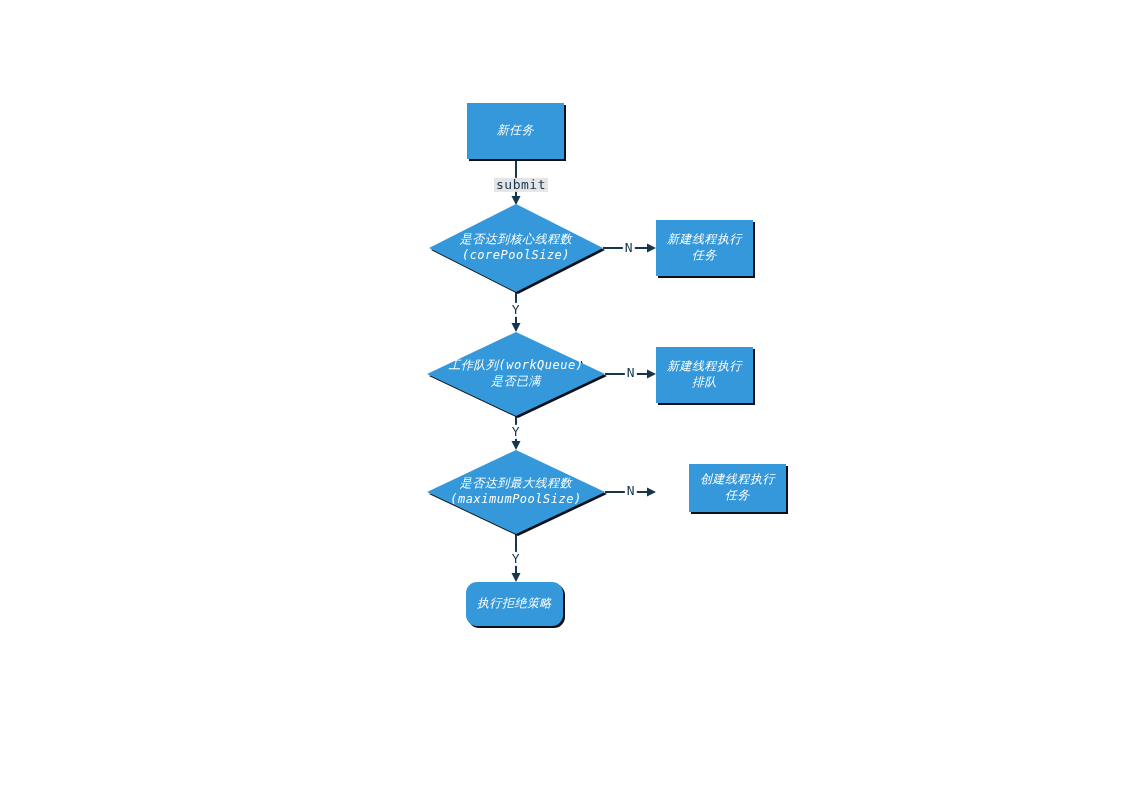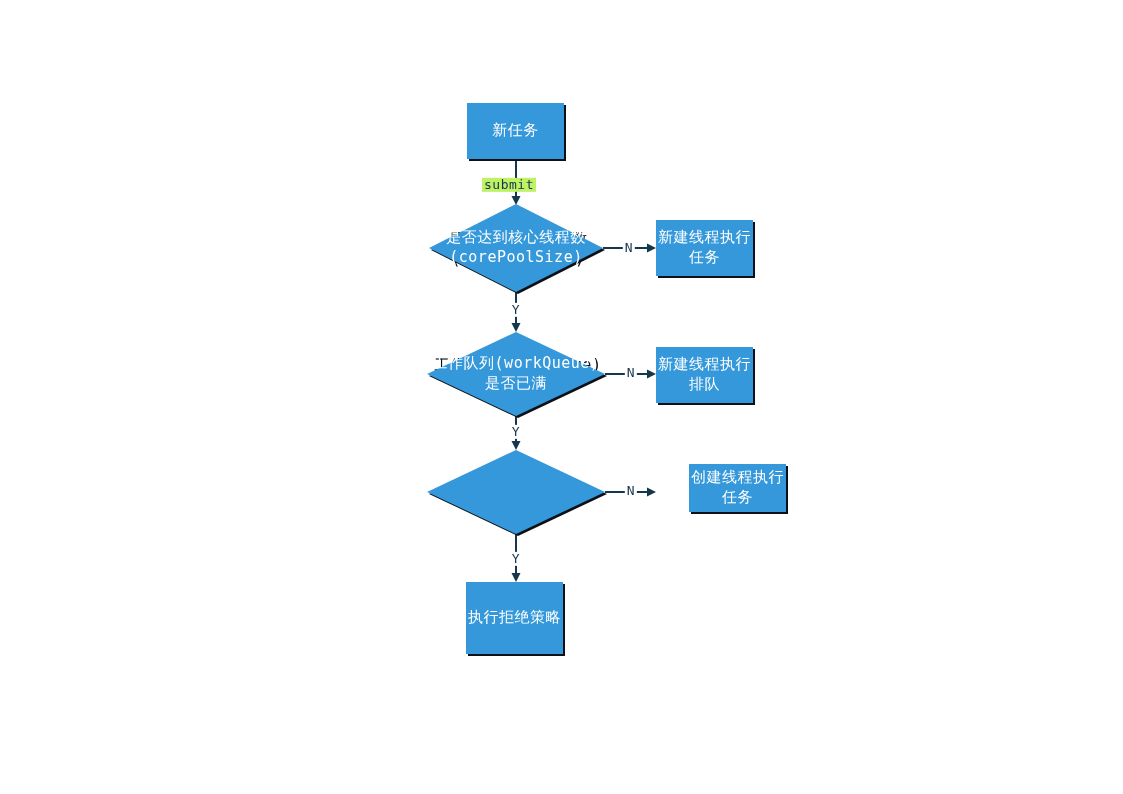--- a/index.html
+++ b/index.html
@@ -15,23 +15,24 @@
     align-items:center;
     justify-content:center;
     text-align:center;
     z-index:1;
     box-sizing:border-box;
   }
   .node-label{
     position:relative;
     z-index:2;
     white-space:pre-line;
-    font-size:15px;
+    font-size:12px;
     line-height:1.32;
     letter-spacing:0.5px;
+    font-style:italic;
   }
   .diamond-shape{
     position:absolute;
     left:0;top:0;right:0;bottom:0;
     clip-path:polygon(50% 0%,100% 50%,50% 100%,0% 50%);
     z-index:1;
   }
   .edge-label{
     position:absolute;
     transform:translate(-50%,-50%);
@@ -79,28 +80,30 @@
       <div class="diamond-shape" style="background: rgb(52, 152, 219);"></div>
       <div class="node-label">工作队列(workQueue)
 是否已满</div>
     </div>
     <div class="node rect" style="left: 656px; top: 347px; width: 97px; height: 56px; color: rgb(255, 255, 255); background: rgb(52, 152, 219); box-shadow: rgb(13, 17, 23) 2px 2px 0px;">
       <div class="node-label">新建线程执行
 排队</div>
     </div>
     <div class="node diamond" style="left: 427px; top: 450px; width: 178px; height: 84px; color: rgb(255, 255, 255); filter: drop-shadow(rgb(13, 17, 23) 2px 2px 0px);">
       <div class="diamond-shape" style="background: rgb(52, 152, 219);"></div>
+      <div class="node-label">是否达到最大线程数
+(maximumPoolSize)</div>
     </div>
     <div class="node rect" style="left: 689px; top: 464px; width: 97px; height: 48px; color: rgb(255, 255, 255); background: rgb(52, 152, 219); box-shadow: rgb(13, 17, 23) 2px 2px 0px;">
       <div class="node-label">创建线程执行
 任务</div>
     </div>
-    <div class="node rect" style="left: 466px; top: 582px; width: 97px; height: 72px; color: rgb(255, 255, 255); background: rgb(52, 152, 219); box-shadow: rgb(13, 17, 23) 2px 2px 0px;">
+    <div class="node rect" style="left: 466px; top: 582px; width: 97px; height: 44px; color: rgb(255, 255, 255); background: rgb(52, 152, 219); box-shadow: rgb(13, 17, 23) 2px 2px 0px; border-radius: 11px;">
       <div class="node-label">执行拒绝策略</div>
     </div>
-    <div class="edge-label" style="left: 509px; top: 185px; color: rgb(20, 54, 79); background: #bef264;">submit</div>
+    <div class="edge-label" style="left: 521px; top: 185px; color: rgb(20, 54, 79); background: #e5e5e5;">submit</div>
     <div class="edge-label" style="left: 629px; top: 248px; color: rgb(20, 54, 79); background: rgb(255, 255, 255);">N</div>
     <div class="edge-label" style="left: 516px; top: 310px; color: rgb(20, 54, 79); background: rgb(255, 255, 255);">Y</div>
     <div class="edge-label" style="left: 631px; top: 373px; color: rgb(20, 54, 79); background: rgb(255, 255, 255);">N</div>
     <div class="edge-label" style="left: 516px; top: 432px; color: rgb(20, 54, 79); background: rgb(255, 255, 255);">Y</div>
     <div class="edge-label" style="left: 631px; top: 491px; color: rgb(20, 54, 79); background: rgb(255, 255, 255);">N</div>
     <div class="edge-label" style="left: 516px; top: 559px; color: rgb(20, 54, 79); background: rgb(255, 255, 255);">Y</div>
   </div>
 
 </body></html>

